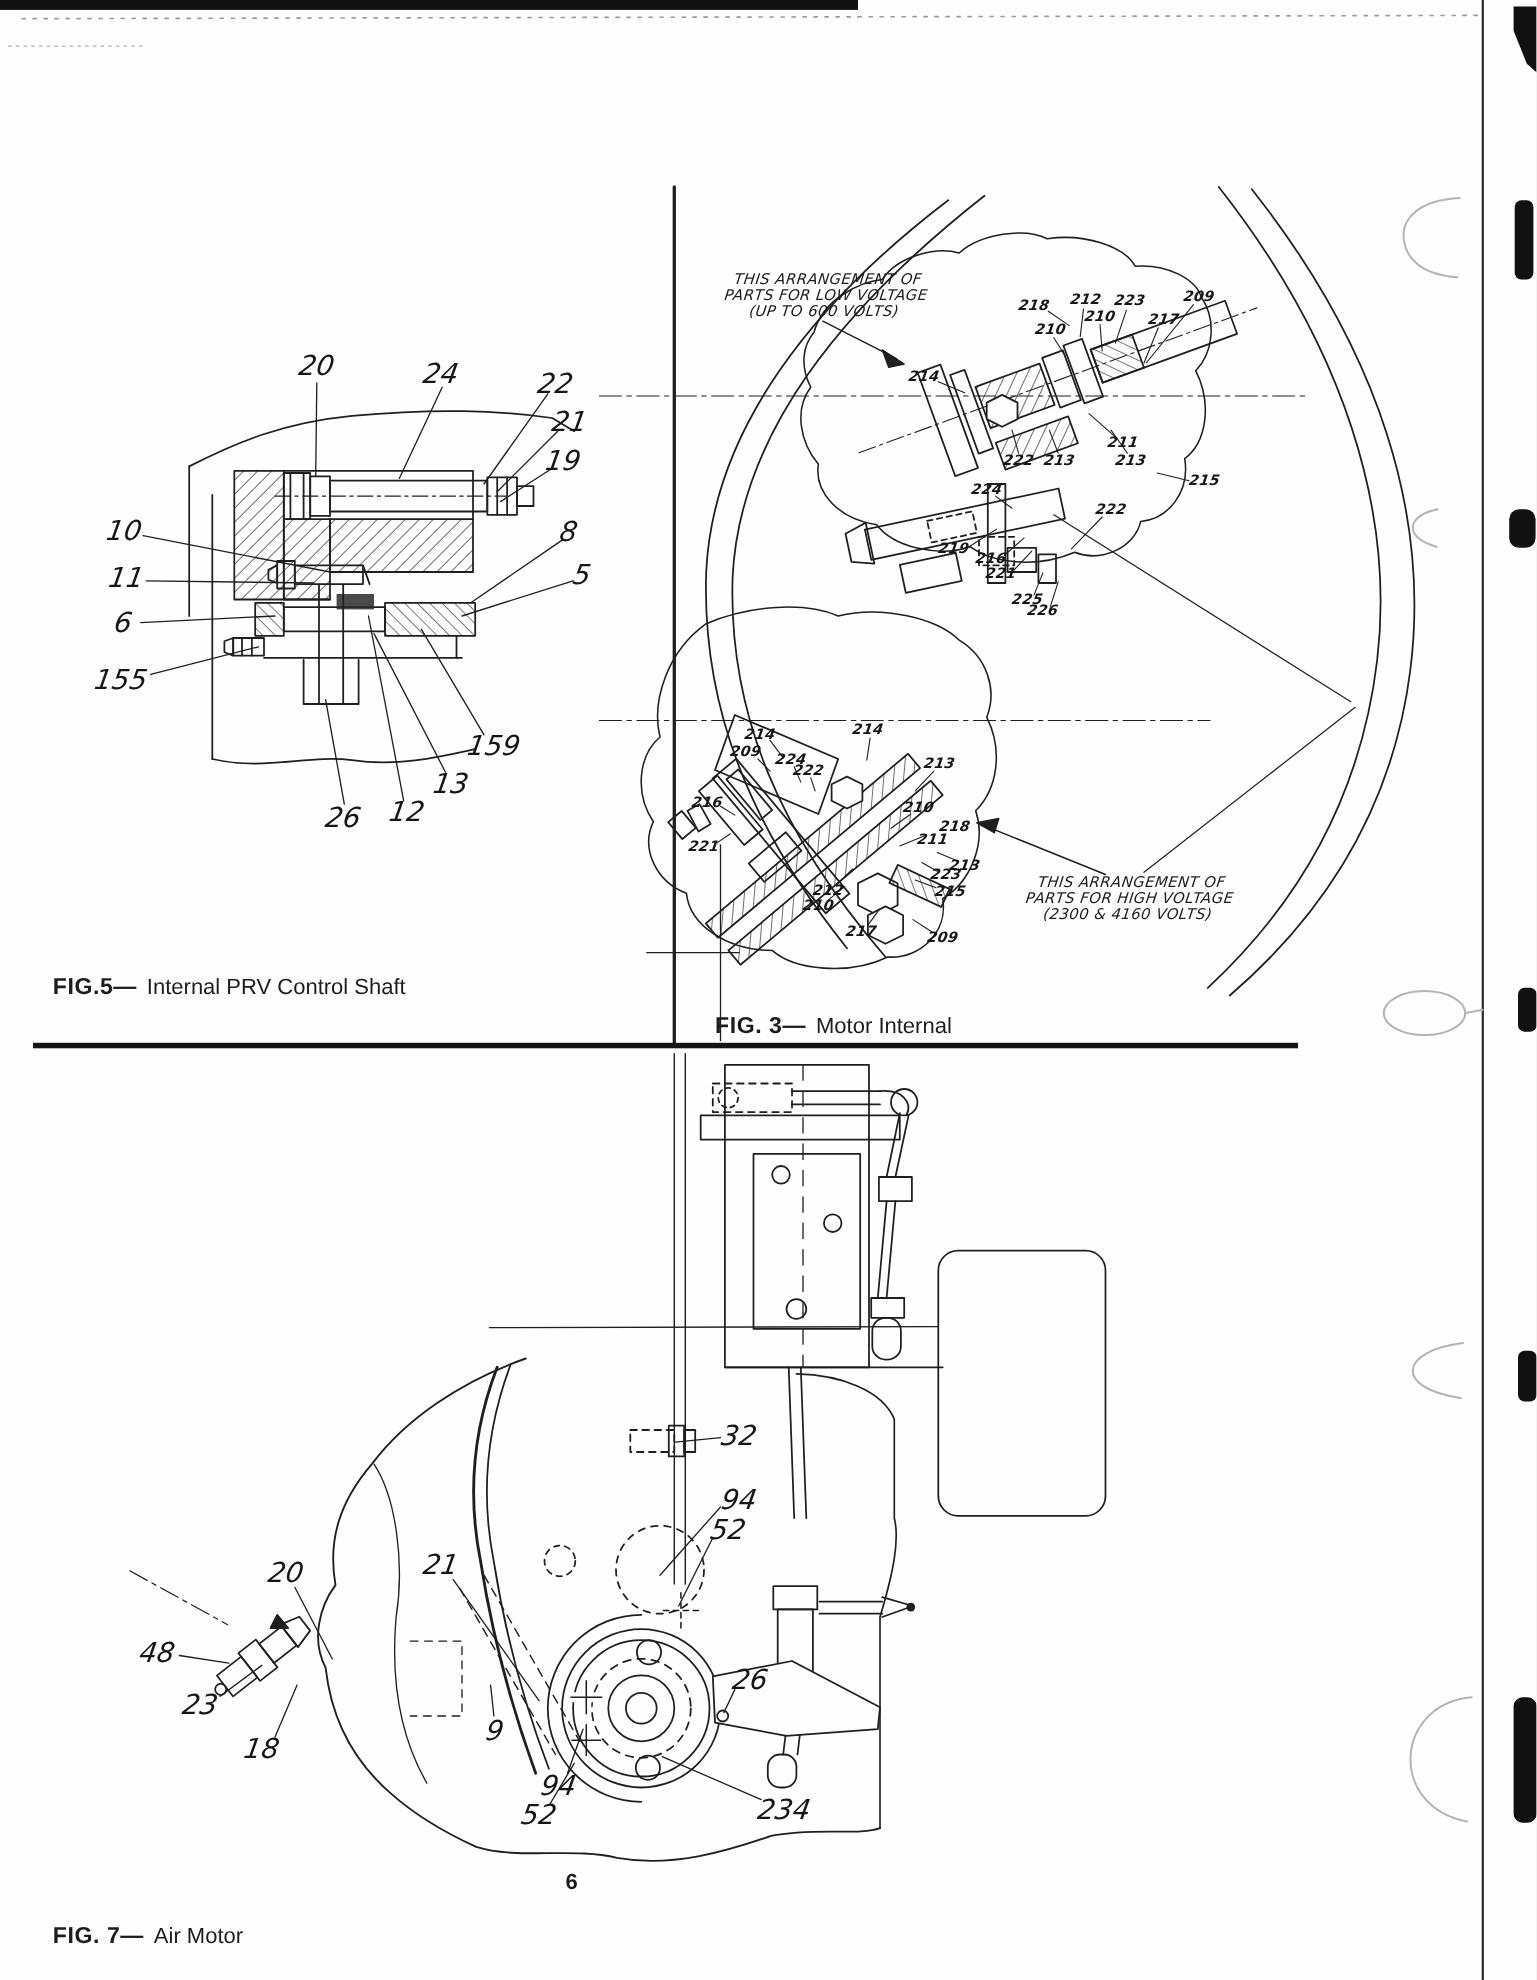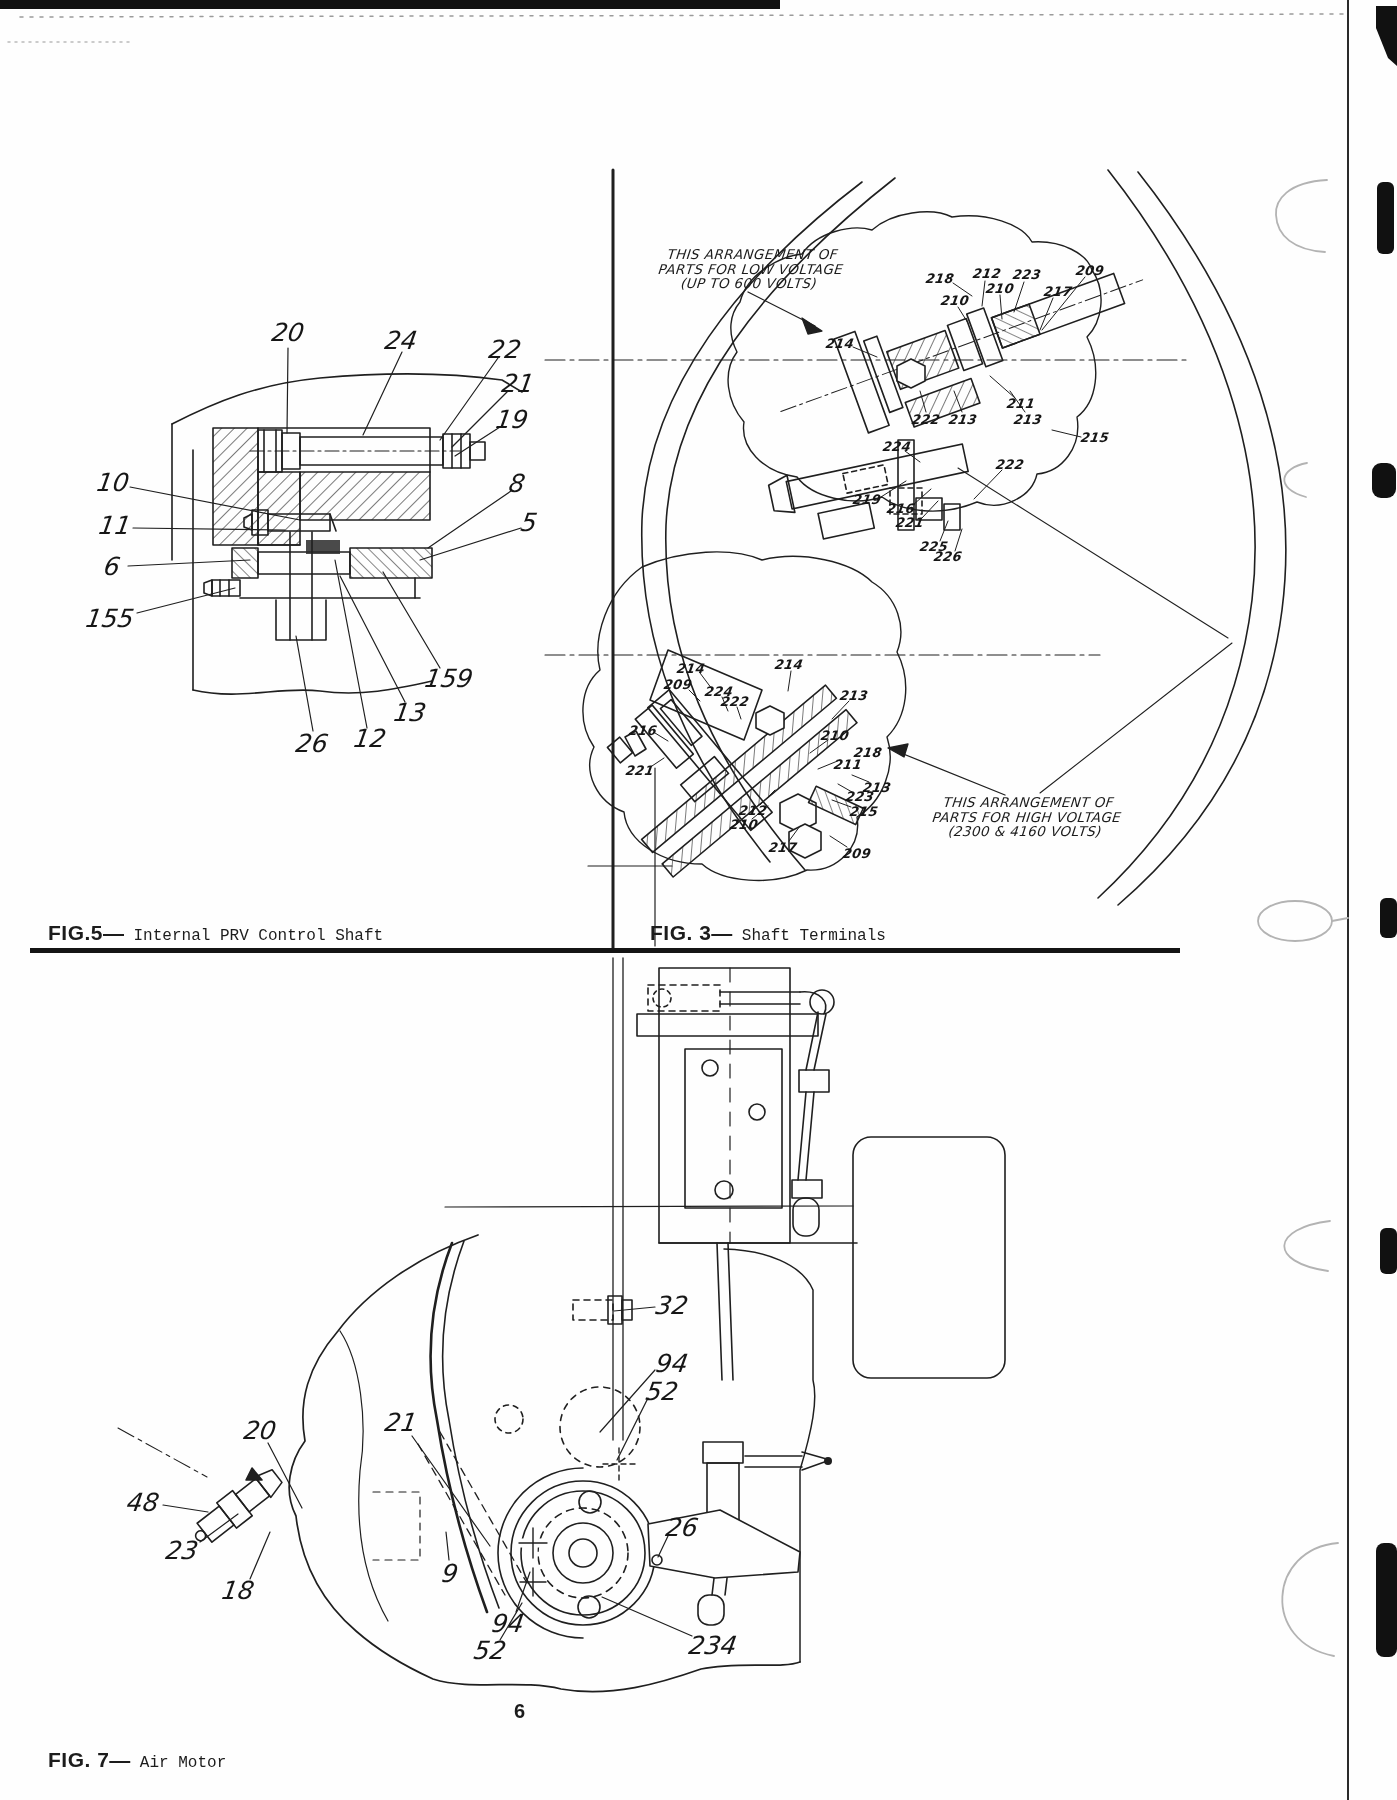--- a/index.html
+++ b/index.html
@@ -5,21 +5,21 @@
   html,body{margin:0;padding:0;background:#e8e8e8;}
   .page{position:relative;width:1397px;height:1800px;background:#fefefe;overflow:hidden;
         font-family:"DejaVu Sans",sans-serif;color:#1c1c1c;}
   svg.art{position:absolute;left:0;top:0;}
   .part-label{position:absolute;transform:translate(-50%,-50%) skewX(-9deg);
         font-style:italic;color:#161616;white-space:nowrap;pointer-events:none;}
   .part-label.lg{font-size:25px;font-weight:500;}
   .part-label.sm{font-size:13px;font-weight:600;letter-spacing:0.3px;}
   .caption{position:absolute;display:flex;gap:9px;align-items:baseline;white-space:nowrap;}
   .caption .fig{font-family:"Liberation Sans",sans-serif;font-weight:bold;font-size:21px;letter-spacing:0.5px;}
-  .caption .title{font-family:Liberation Mono, monospace;font-size:16px;}
+  .caption .title{font-family:Liberation Sans, sans-serif;font-size:20px;}
   .annot{position:absolute;text-align:center;font-style:italic;font-weight:500;
         font-size:13.5px;line-height:1.08;letter-spacing:0.4px;transform:skewX(-7deg);white-space:nowrap;}
   .page-number{position:absolute;font-weight:bold;font-size:20px;font-family:"Liberation Sans",sans-serif;}
 </style>
 </head>
 <body>
 
 <div class="page">
 
 <svg class="art" width="1397" height="1800" viewBox="0 0 1397 1800" fill="none" stroke="#1f1f1f" stroke-width="1.6" stroke-linecap="round" stroke-linejoin="round">
@@ -420,27 +420,27 @@
     <div>THIS  ARRANGEMENT  OF</div>
     <div>PARTS  FOR  LOW VOLTAGE</div>
     <div>(UP TO 600 VOLTS)</div>
   </div>
   <div class="annot" style="left:912px;top:795px;width:230px;">
     <div>THIS ARRANGEMENT  OF</div>
     <div>PARTS FOR  HIGH VOLTAGE</div>
     <div>(2300 &amp; 4160 VOLTS)</div>
   </div>
 
-  <div class="caption" style="left:48px;top:921px;align-items:flex-end;">
+  <div class="caption" style="left:48px;top:886px;align-items:flex-end;">
     <span class="fig">FIG.5—</span>
     <span class="title">Internal PRV Control Shaft</span>
   </div>
   <div class="caption" style="left:650px;top:921px;">
     <span class="fig">FIG. 3—</span>
-    <span class="title">Shaft Terminals</span>
+    <span class="title">Motor Internal</span>
   </div>
   <div class="caption" style="left:48px;top:1748px;">
     <span class="fig">FIG. 7—</span>
     <span class="title">Air Motor</span>
   </div>
 
   <div class="page-number" style="left:514px;top:1700px;">6</div>
 </div>
 
 </body></html>

